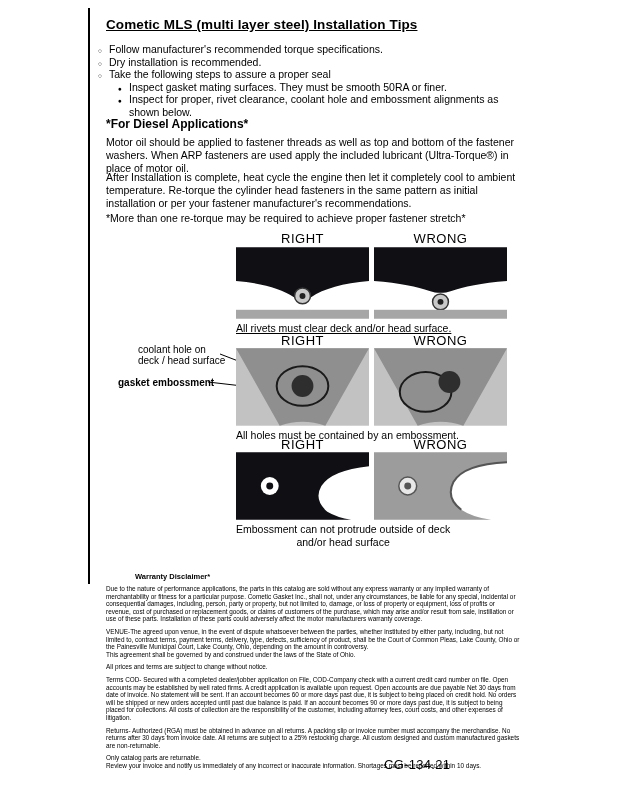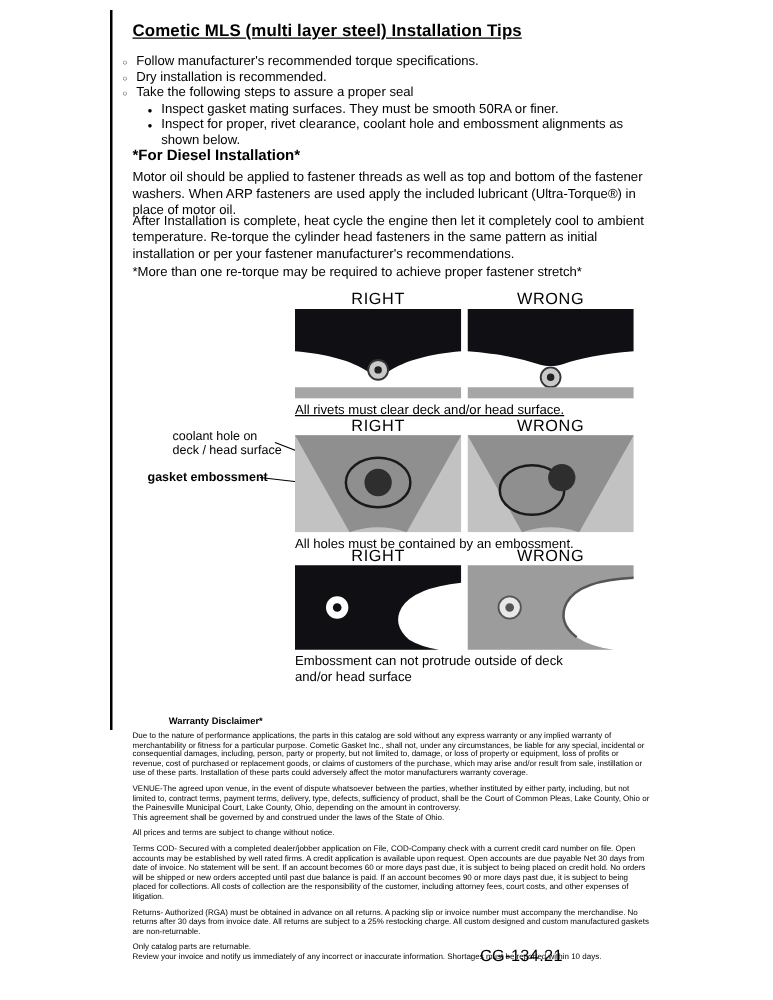--- a/index.html
+++ b/index.html
@@ -38,21 +38,21 @@
   .r3l { left:236px; top:437px; } .r3r { left:374px; top:437px; }
 
   .diag { display:block; }
   .d1a { left:236px; top:247px; } .d1b { left:374px; top:247px; }
   .d2a { left:236px; top:348px; } .d2b { left:374px; top:348px; }
   .d3a { left:236px; top:452px; } .d3b { left:374px; top:452px; }
 
   .caption { left:236px; font-size:10.5px; line-height:13px; }
   .cap1 { top:322px;text-decoration:underline; }
   .cap2 { top:429px; }
-  .cap3 { top:523px; }
+  .cap3 { top:523px;text-align:center; }
 
   .callout { font-size:10px; line-height:11px; }
   .co1 { left:138px; top:344px; }
   .co2 { left:118px; top:377px;font-weight:bold; }
   .pointer-lines { left:204px; top:346px; width:110px; height:55px; overflow:visible; }
 
   .preline { white-space:pre-line; }
 
   .warranty { left:106px; top:572px; width:414px; }
   .warranty-heading { font-size:7.5px; font-weight:700; margin-bottom:4px;margin-left:29px; }
@@ -72,21 +72,21 @@
   <div class="abs tips">
     <div class="tip"><span>Follow manufacturer's recommended torque specifications.</span></div>
     <div class="tip"><span>Dry installation is recommended.</span></div>
     <div class="tip"><span>Take the following steps to assure a proper seal</span></div>
     <div class="subtips">
       <div class="subtip"><span>Inspect gasket mating surfaces.  They must be smooth 50RA or finer.</span></div>
       <div class="subtip"><span>Inspect for proper, rivet clearance, coolant hole and embossment alignments as shown below.</span></div>
     </div>
   </div>
 
-  <div class="abs diesel-heading">*For Diesel Installation*</div>
+  <div class="abs diesel-heading">*For Diesel Applications*</div>
   <div class="abs body-para p2">After Installation is complete, heat cycle the engine then let it completely cool to ambient temperature. Re-torque the cylinder head fasteners in the same pattern as initial installation or per your fastener manufacturer's recommendations.</div>
   <div class="abs body-para p1">Motor oil should be applied to fastener threads as well as top and bottom of the fastener washers. When ARP fasteners are used apply the included lubricant (Ultra-Torque®) in place of motor oil.</div>
   <div class="abs body-para note">*More than one re-torque may be required to achieve proper fastener stretch*</div>
 
   <div class="abs col-label r1l">RIGHT</div>
   <div class="abs col-label r1r">WRONG</div>
 
   <svg class="abs diag d1a" width="133" height="72" viewBox="0 0 134 72">
     <rect width="134" height="72" fill="#ffffff"></rect>
     <path d="M0,0 H134 V34 C108,36 88,42 76,50 C71,53.5 63,53.5 58,50 C46,42 26,36 0,34 Z" fill="#0f0f14"></path>

